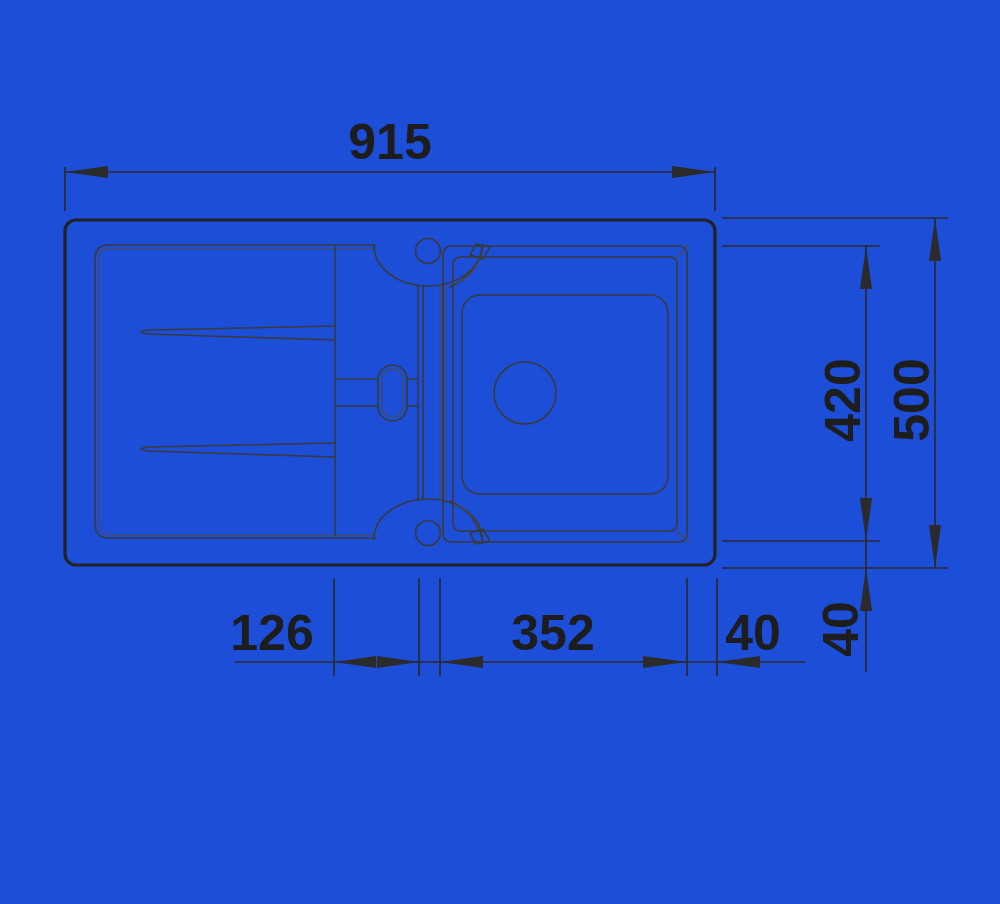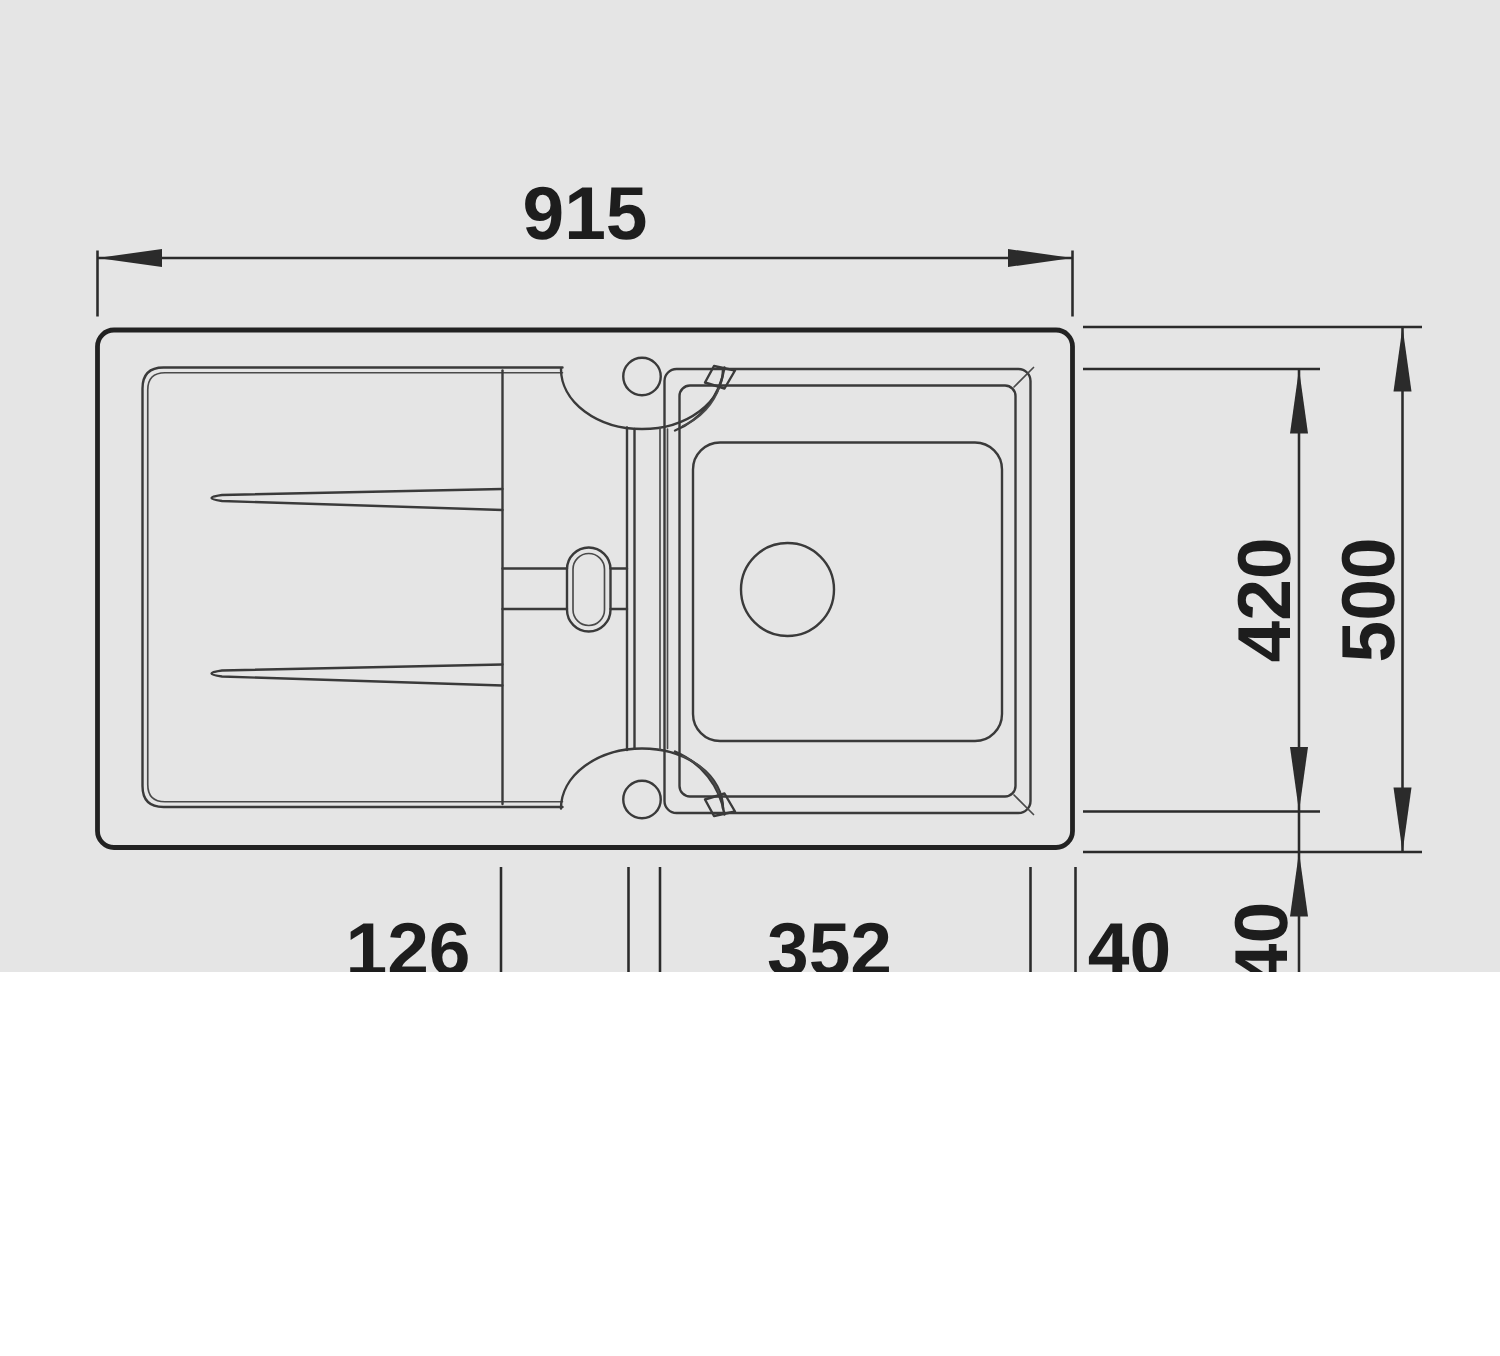--- a/index.html
+++ b/index.html
@@ -1,16 +1,16 @@
 <!DOCTYPE html>
 <html><head>
 <meta charset="utf-8">
 <style>
   html,body{margin:0;padding:0;background:#ffffff;}
-  .canvas{position:relative;width:1000px;height:648px;background:#e5e5e5;overflow:hidden;
+  .canvas{position:relative;width:1000px;height:904px;background:#1d4ed8;overflow:hidden;
           font-family:"Liberation Sans", sans-serif;}
   svg{position:absolute;left:0;top:0;}
   .thick{fill:none;stroke:#222222;stroke-width:3.2;stroke-linejoin:round;}
   .line{fill:none;stroke:#3a3a3a;stroke-width:1.6;stroke-linejoin:round;stroke-linecap:round;}
   .thin{fill:none;stroke:#4a4a4a;stroke-width:1.1;stroke-linejoin:round;stroke-linecap:round;}
   .dimline{fill:none;stroke:#2b2b2b;stroke-width:1.7;stroke-linecap:butt;}
   .arrow{fill:#2b2b2b;stroke:none;}
   .dimtext{font-family:"Liberation Sans", sans-serif;font-weight:bold;font-size:50px;
            fill:#1d1d1d;letter-spacing:0px;}
 </style>

